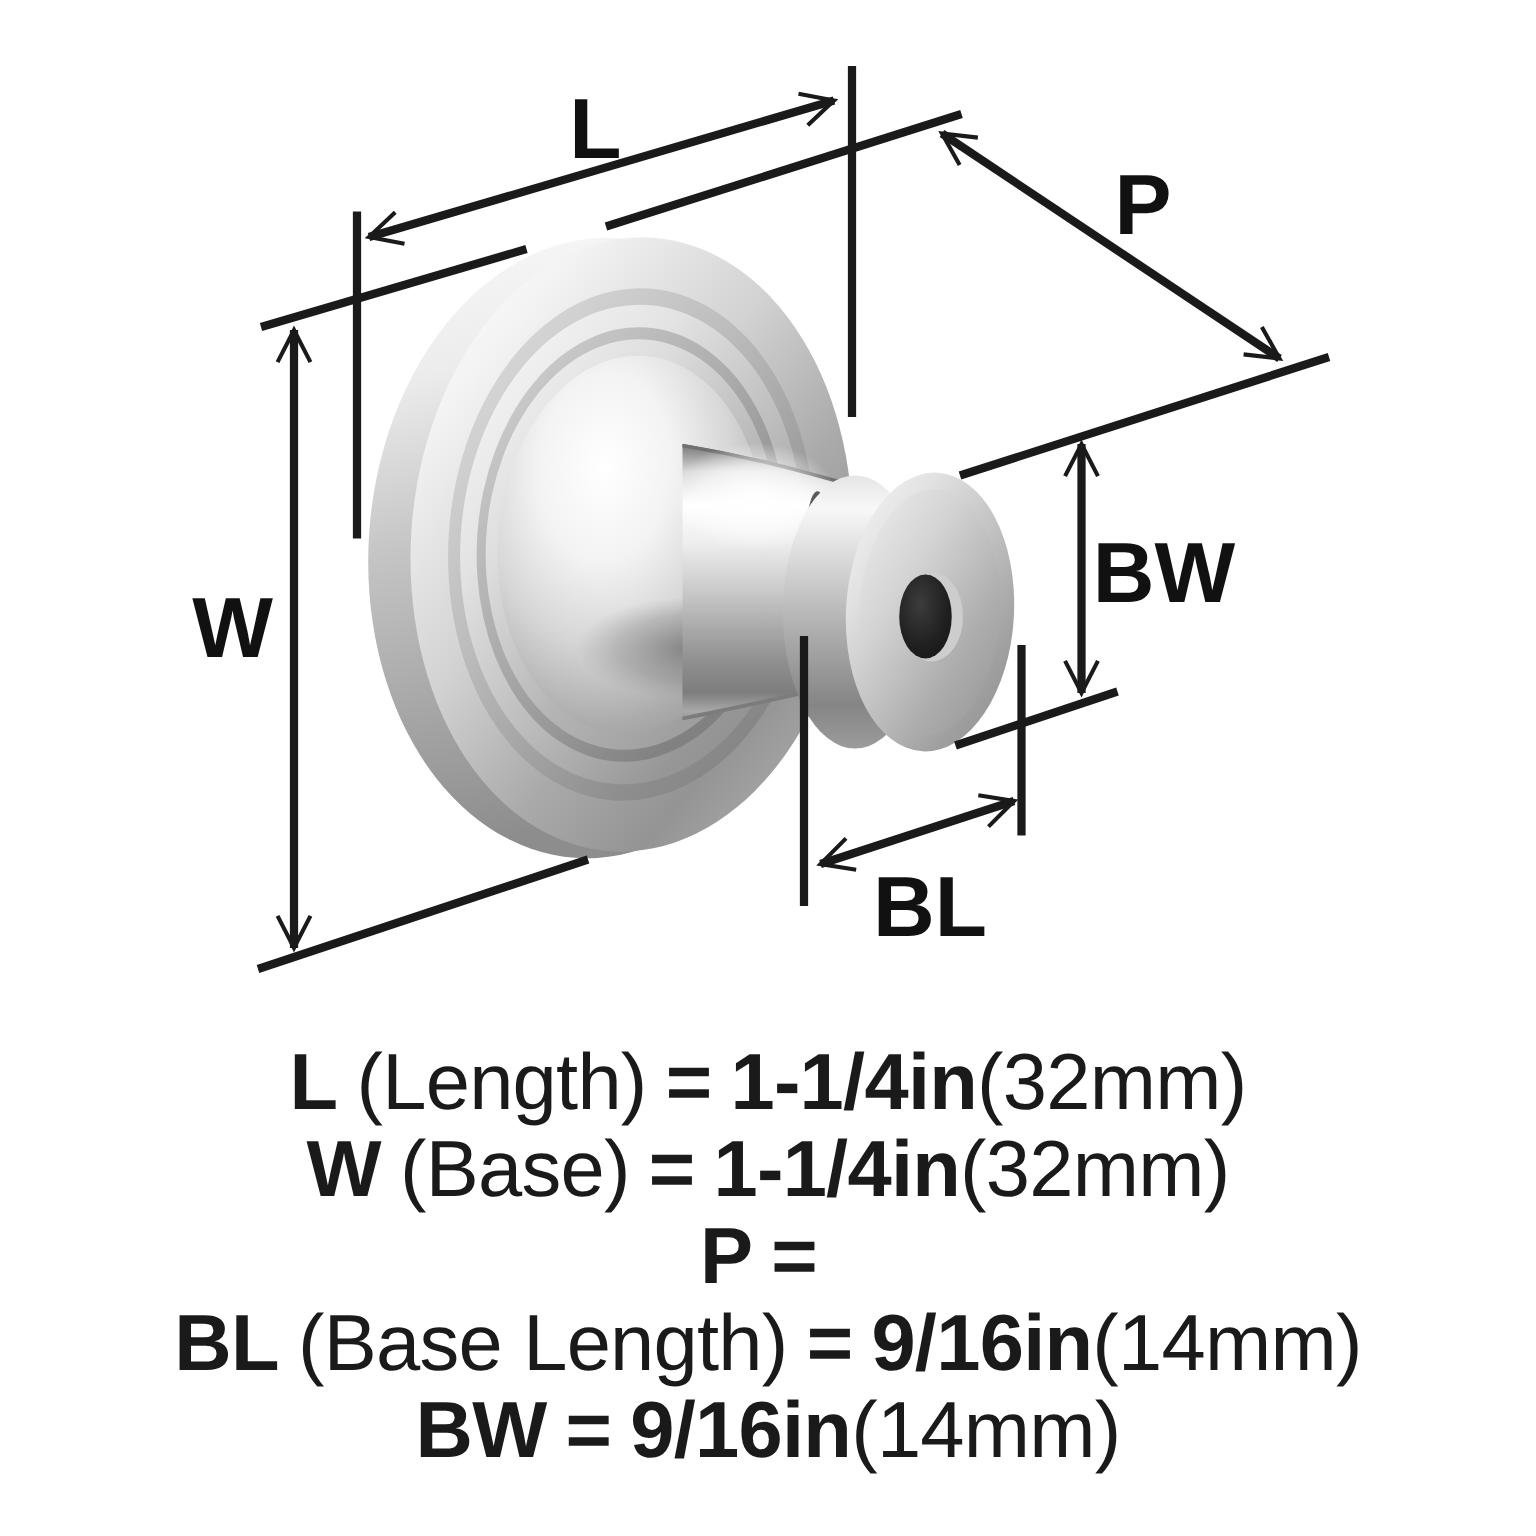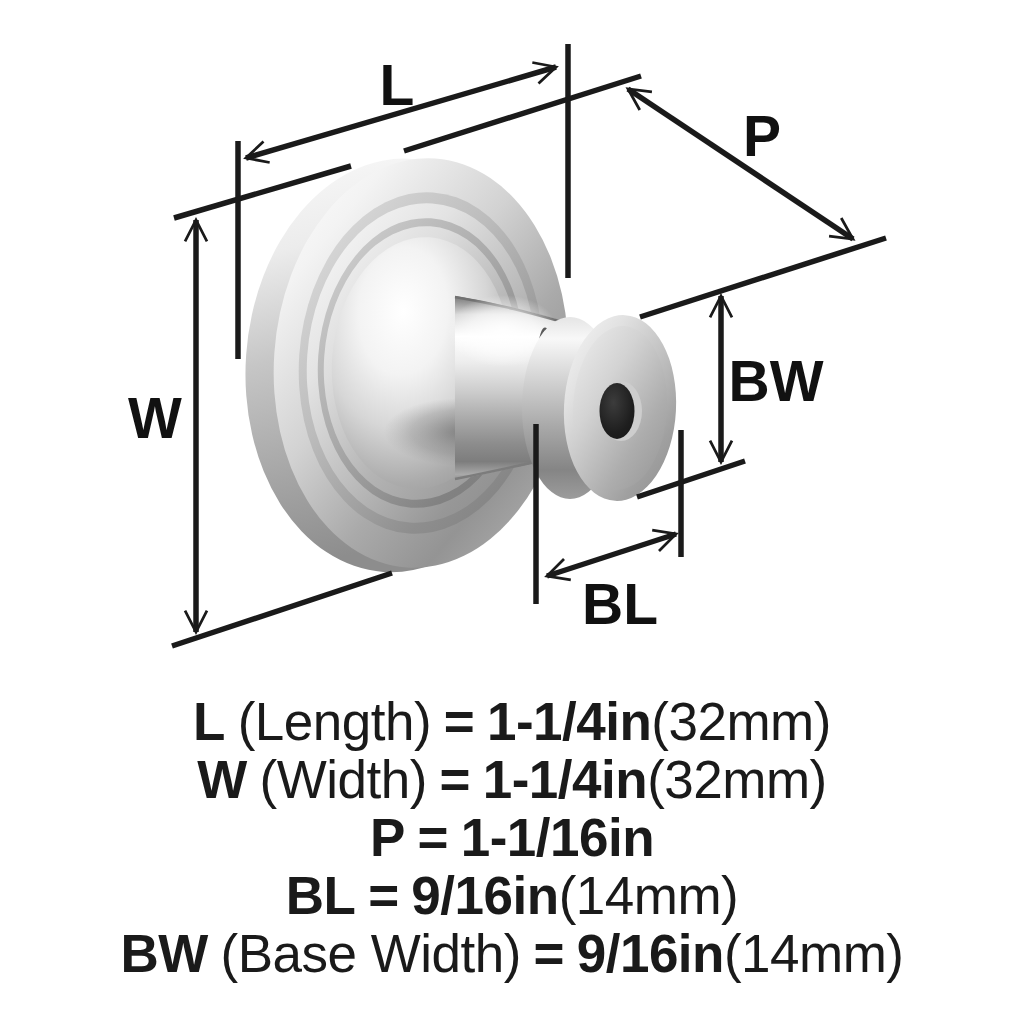--- a/index.html
+++ b/index.html
@@ -219,26 +219,26 @@
     <text class="dim-label" x="155" y="438" text-anchor="middle">W</text>
     <text class="dim-label" x="776" y="401" text-anchor="middle">BW</text>
     <text class="dim-label" x="620" y="624" text-anchor="middle">BL</text>
   </svg>
 
   <div class="spec-block">
     <div class="spec-line">
       <span class="b sp">L</span><span class="r sp">(Length)</span><span class="b sp">=</span><span class="b">1-1/4in</span><span class="r">(32mm)</span>
     </div>
     <div class="spec-line">
-      <span class="b sp">W</span><span class="r sp">(Width)</span><span class="b sp">=</span><span class="b">1-1/4in</span><span class="r">(32mm)</span>
-    </div>
-    <div class="spec-line">
-      <span class="b sp">P</span><span class="b sp">=</span><span class="b">1-1/16in</span>
-    </div>
-    <div class="spec-line">
-      <span class="b sp">BL</span><span class="b sp">=</span><span class="b">9/16in</span><span class="r">(14mm)</span>
-    </div>
-    <div class="spec-line">
-      <span class="b sp">BW</span><span class="r sp">(Base Width)</span><span class="b sp">=</span><span class="b">9/16in</span><span class="r">(14mm)</span>
+      <span class="b sp">W</span><span class="r sp">(Base)</span><span class="b sp">=</span><span class="b">1-1/4in</span><span class="r">(32mm)</span>
+    </div>
+    <div class="spec-line">
+      <span class="b sp">P</span><span class="b sp">=</span>
+    </div>
+    <div class="spec-line">
+      <span class="b sp">BL</span><span class="r sp">(Base Length)</span><span class="b sp">=</span><span class="b">9/16in</span><span class="r">(14mm)</span>
+    </div>
+    <div class="spec-line">
+      <span class="b sp">BW</span><span class="b sp">=</span><span class="b">9/16in</span><span class="r">(14mm)</span>
     </div>
   </div>
 
 </div>
 
 </body></html>

